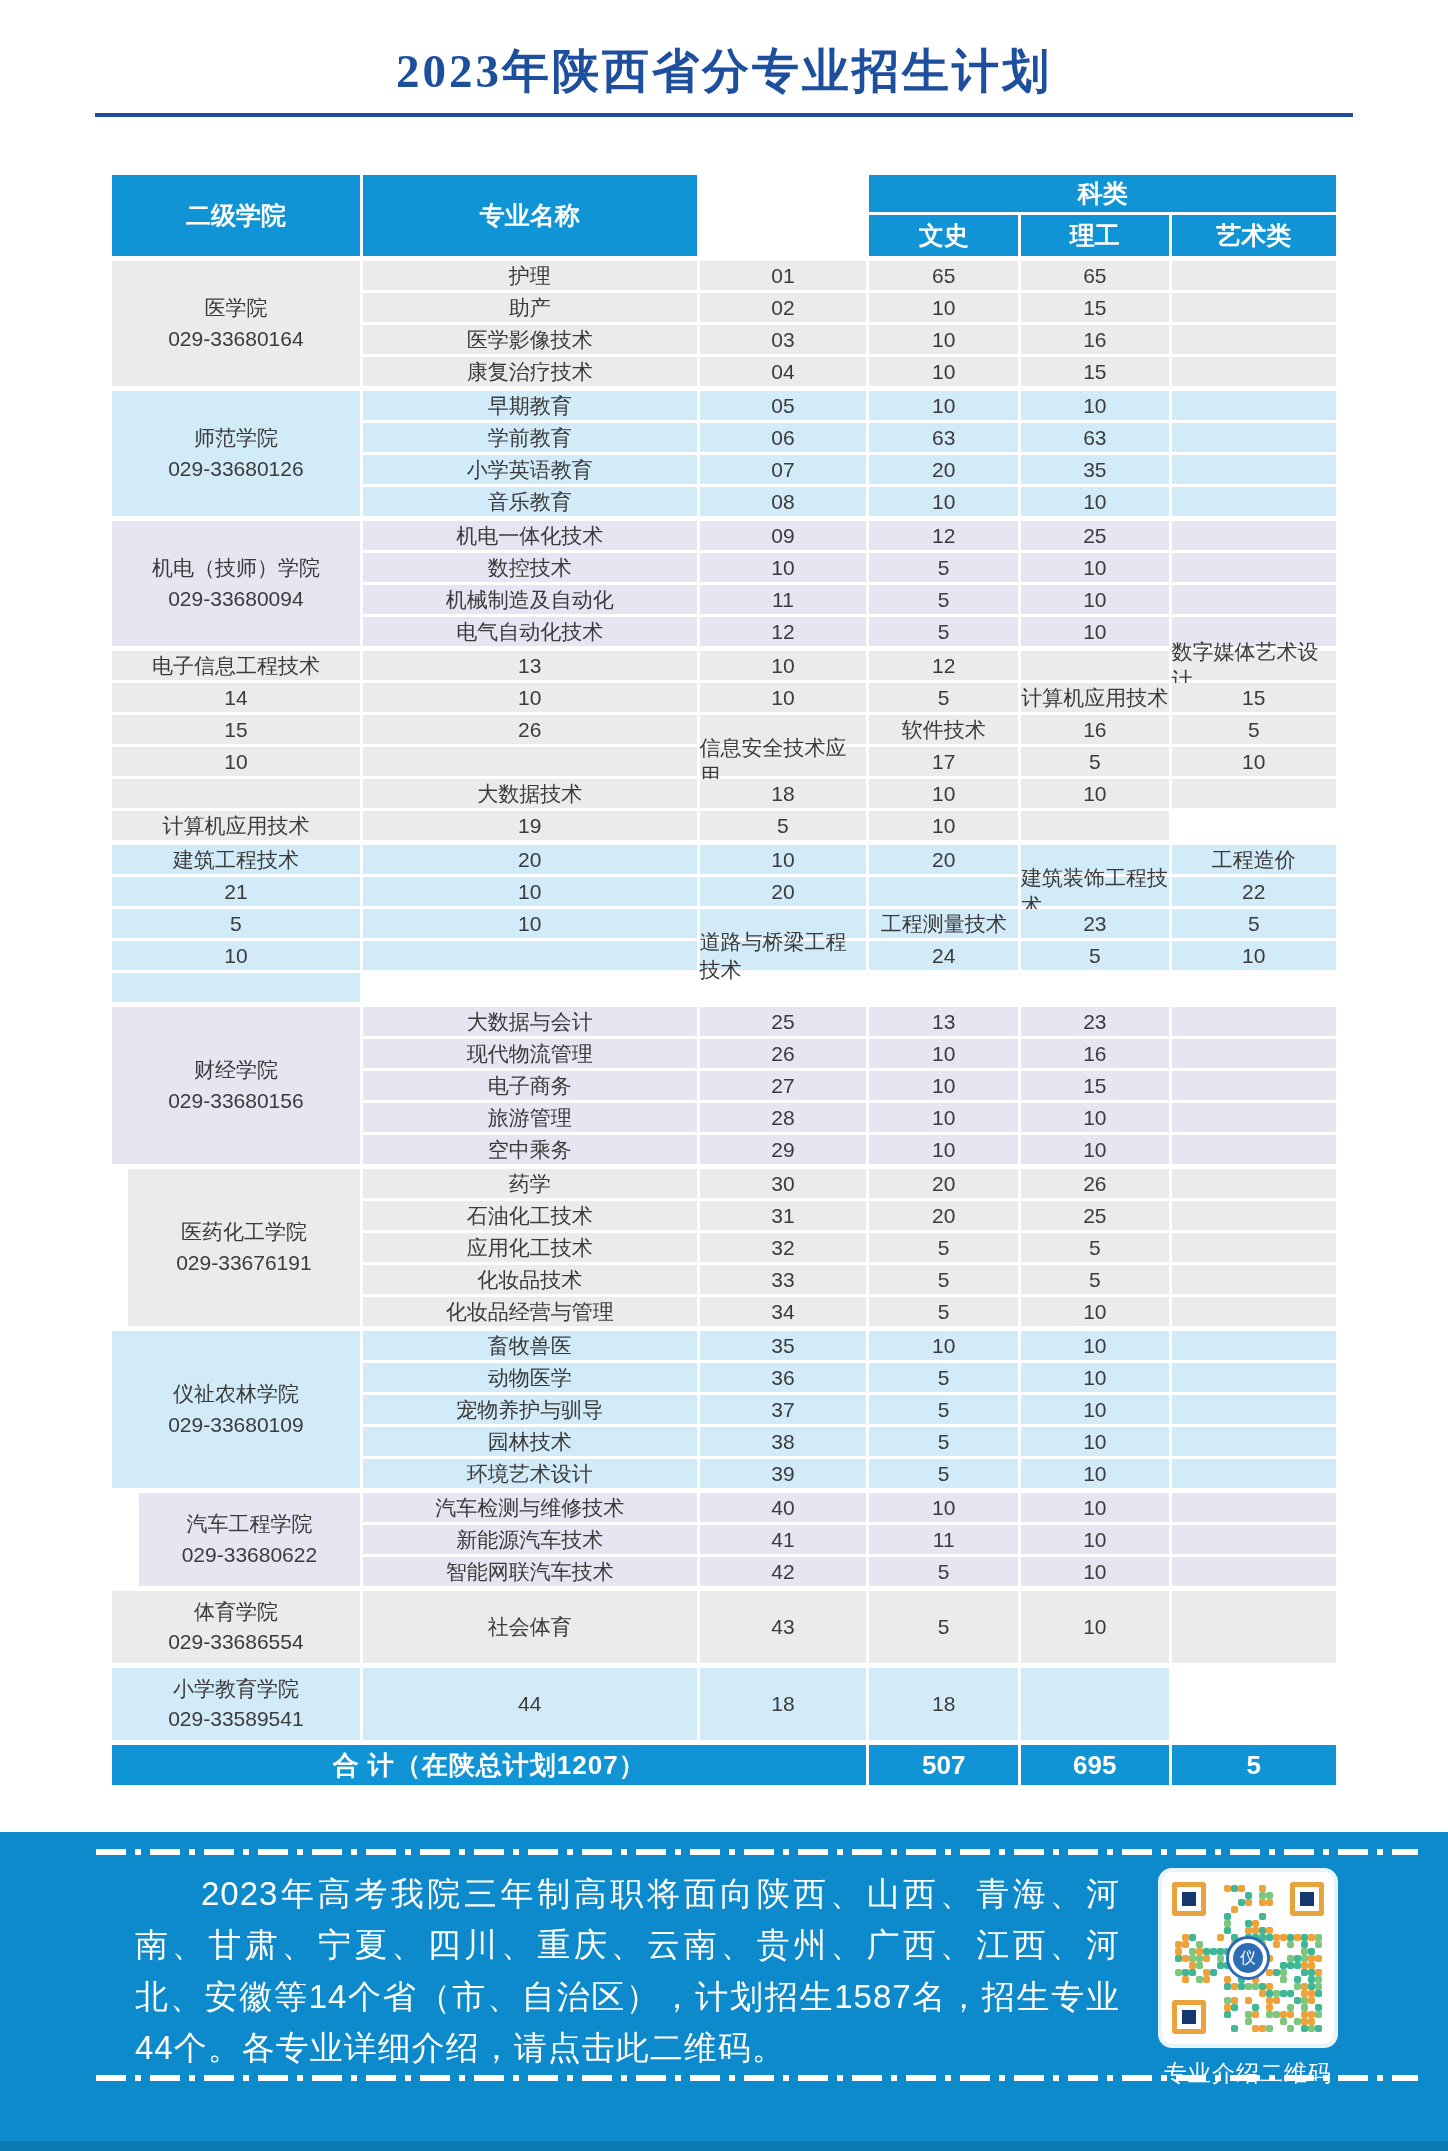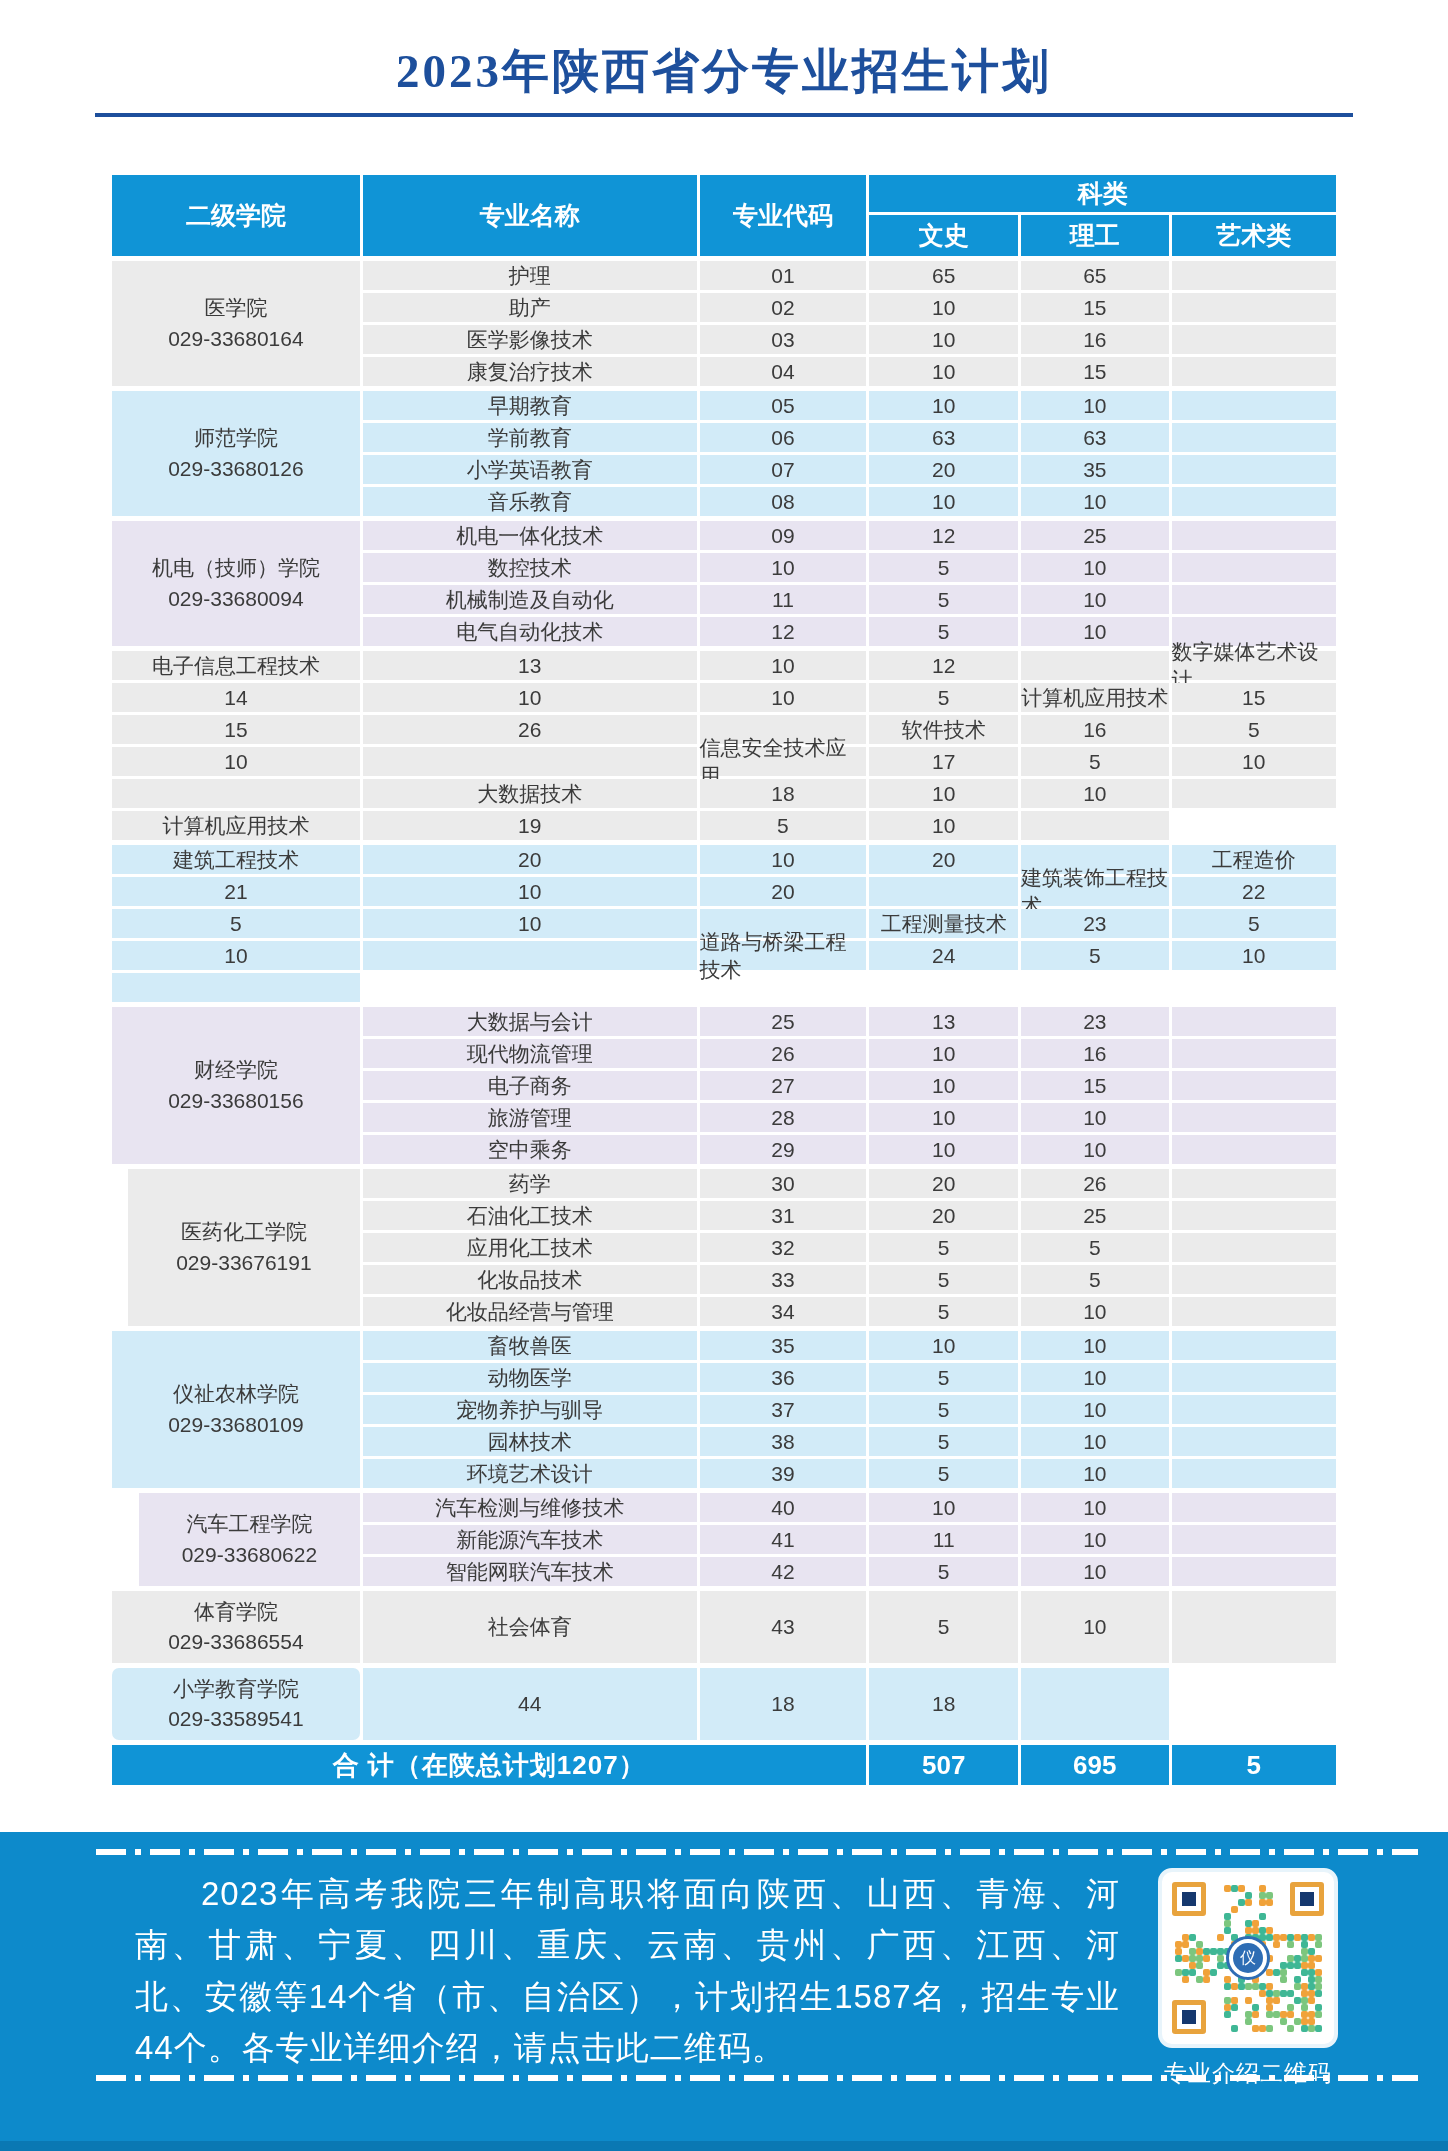--- a/index.html
+++ b/index.html
@@ -137,21 +137,20 @@
 <div class="page">
 
   <div class="title">2023年陕西省分专业招生计划</div>
   <div class="title-rule"></div>
 
   <div class="table-wrap">
 
     <div class="thead">
       <div class="hcell h-college">二级学院</div>
       <div class="hcell h-major">专业名称</div>
-      <div class="hcell h-code">专业代码</div>
       <div class="hcell h-cat">科类</div>
       <div class="hcell h-ws">文史</div>
       <div class="hcell h-lg">理工</div>
       <div class="hcell h-ys">艺术类</div>
     </div>
 
     <div>
         <div class="group theme-gray">
           <div class="cell college" style="grid-row: 1 / span 4;">
             <div class="">医学院</div>
@@ -413,21 +412,21 @@
             <div class="">体育学院</div>
             <div class="">029-33686554</div>
           </div>
           <div class="cell">社会体育</div>
           <div class="cell">43</div>
           <div class="cell">5</div>
           <div class="cell">10</div>
           <div class="cell"></div>
         </div>
         <div class="group theme-blue tall">
-          <div class="cell college" style="grid-row: 1 / span 1; border-radius: 7px;">
+          <div class="cell college" style="grid-row: 1 / span 1;">
             <div class="">小学教育学院</div>
             <div class="">029-33589541</div>
           </div>
           <div class="cell">44</div>
           <div class="cell">18</div>
           <div class="cell">18</div>
           <div class="cell"></div>
         </div>
       </div>
 

